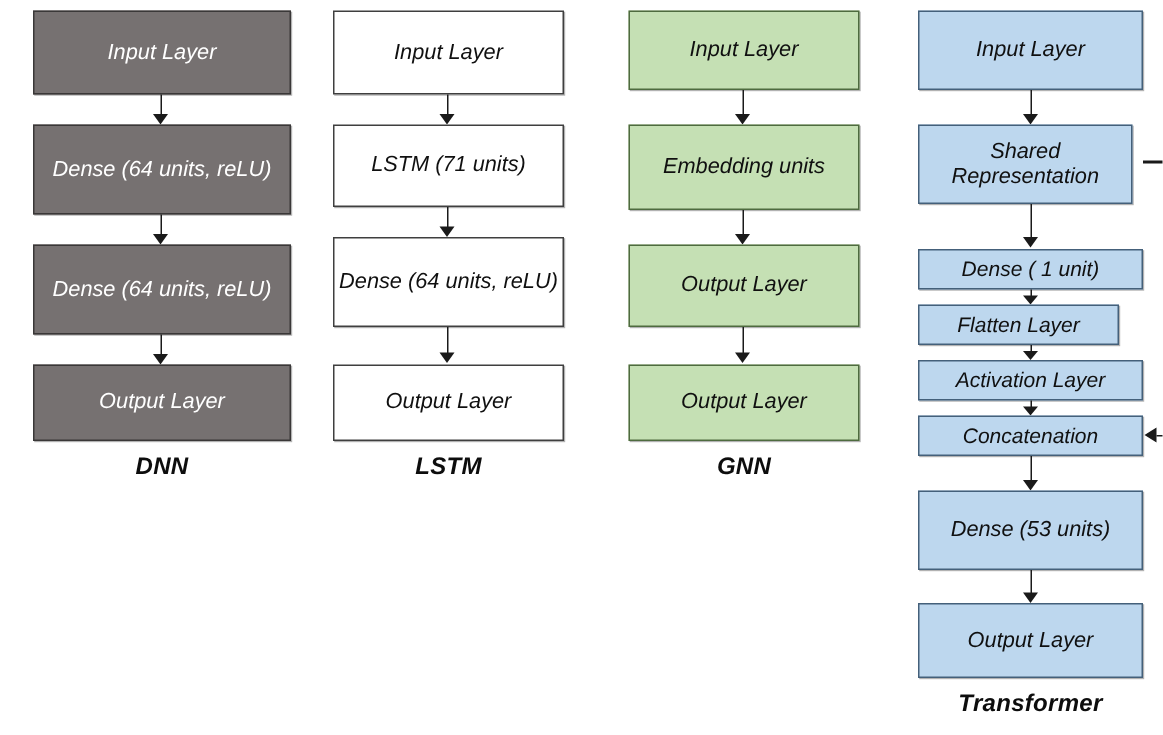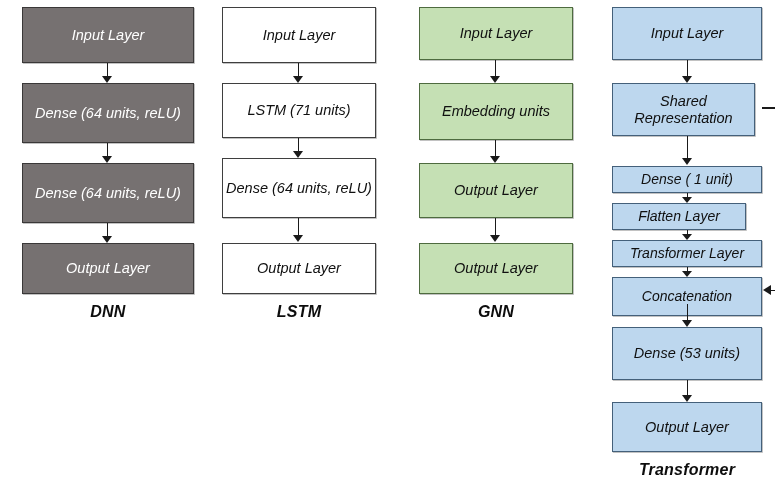--- a/index.html
+++ b/index.html
@@ -211,29 +211,29 @@
     <div class="node blue small" style="left:596px;top:203px;width:134px;height:27px;">
       <span class="txt">Flatten Layer</span>
     </div>
 
     <div class="arrow" style="left:666px;top:230px;height:10px;">
       <div class="shaft" style="height:5px;"></div>
       <div class="head" style="top:4px;border-top-width:6px;"></div>
     </div>
 
     <div class="node blue small" style="left:596px;top:240px;width:150px;height:27px;">
-      <span class="txt">Transformer Layer</span>
+      <span class="txt">Activation Layer</span>
     </div>
 
     <div class="arrow" style="left:666px;top:267px;height:10px;">
       <div class="shaft" style="height:5px;"></div>
       <div class="head" style="top:4px;border-top-width:6px;"></div>
     </div>
 
-    <div class="node blue small" style="left:596px;top:277px;width:150px;height:39px;">
+    <div class="node blue small" style="left:596px;top:277px;width:150px;height:27px;">
       <span class="txt">Concatenation</span>
     </div>
 
     <div>
       <div class="loop-seg" style="left:746px;top:107px;width:21px;height:1.6px;"></div>
       <div class="loop-seg" style="left:765.6px;top:107px;width:1.6px;height:184px;"></div>
       <div class="loop-seg" style="left:755px;top:289.5px;width:12px;height:1.6px;"></div>
       <div class="loop-head" style="left:747px;top:285px;"></div>
     </div>
 

